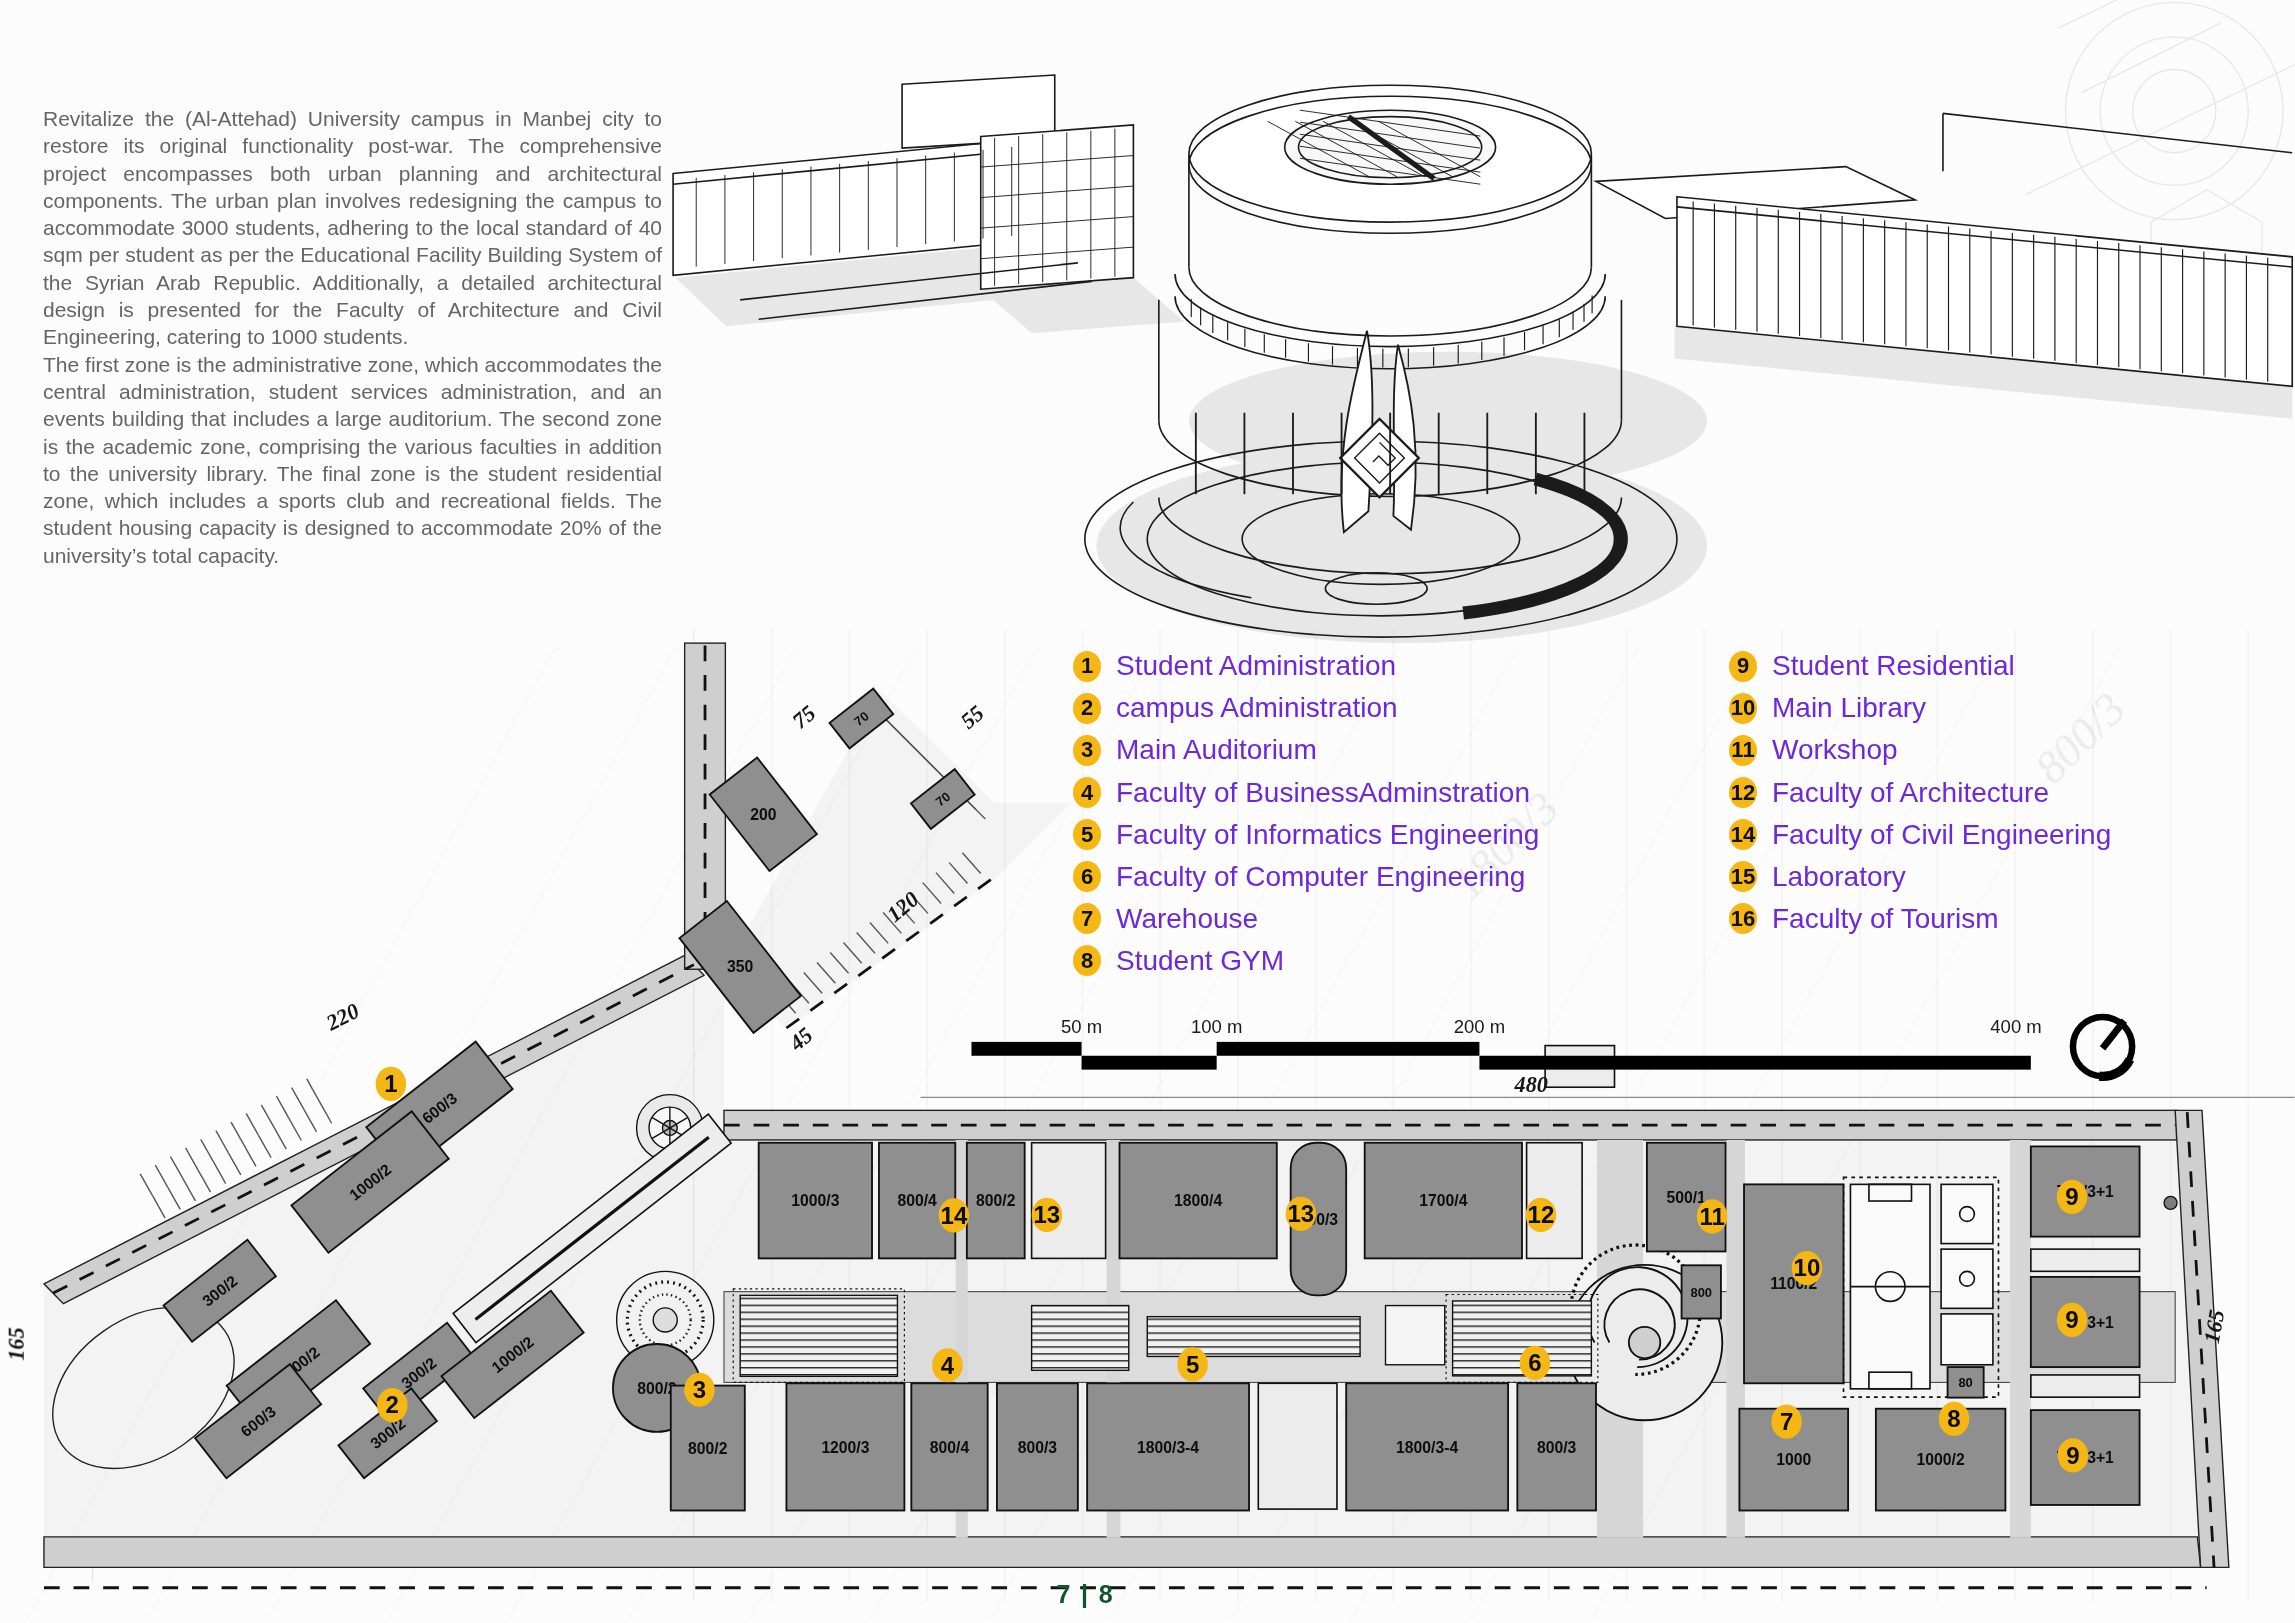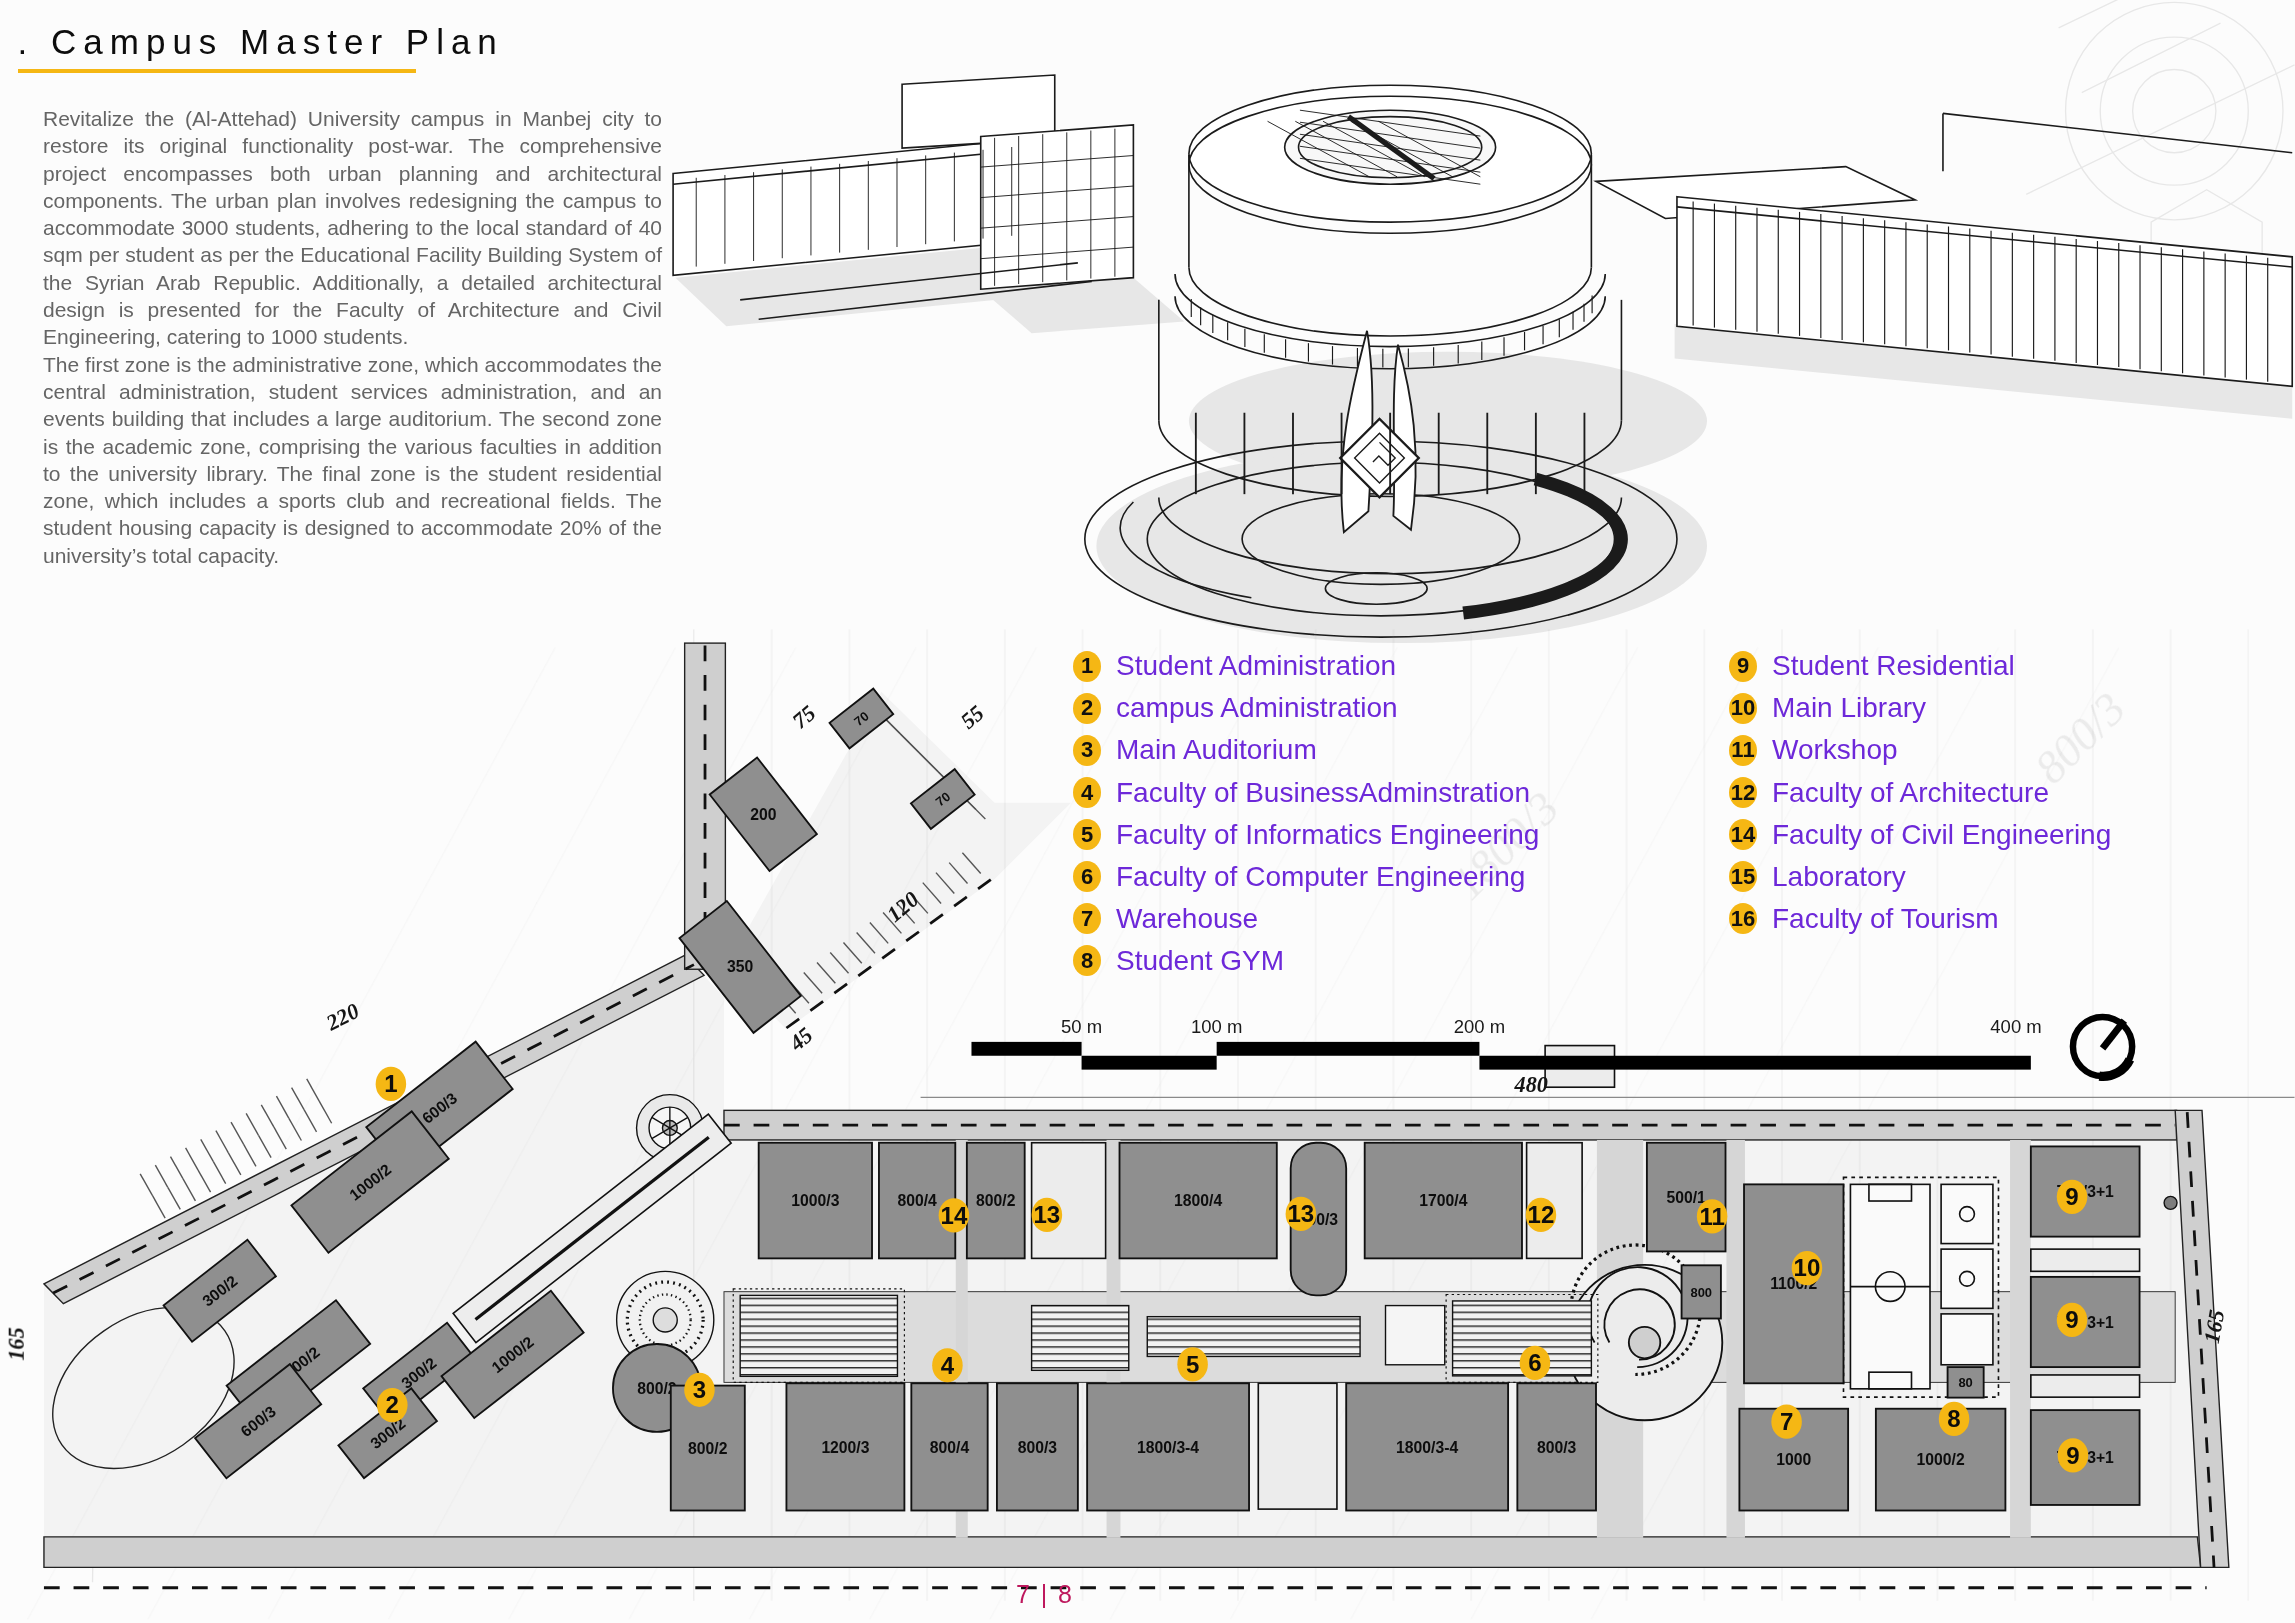--- a/index.html
+++ b/index.html
@@ -13,22 +13,22 @@
   .desc{position:absolute;left:43px;top:105px;width:619px;color:#656565;font-weight:normal;
         font-size:21px;line-height:1.30;text-align:justify;}
   .desc p{margin:0;}
   .legend{position:absolute;margin:0;padding:0;display:flex;flex-direction:column;gap:11.6px;}
   .legend-left{left:1073px;top:651px;}
   .legend-right{left:1729px;top:651px;}
   .legend li{list-style:none;display:flex;align-items:center;gap:15px;height:30.5px;}
   .lnum{flex:0 0 28px;width:28px;height:31px;border-radius:50%;background:var(--accent);
         color:#101010;font-weight:bold;font-size:22px;display:flex;align-items:center;justify-content:center;}
   .llabel{font-size:28px;color:#6d28d9;white-space:nowrap;}
-  .pagenum{position:absolute;left:1016px;top:1580px;width:139px;
-           font-size:25px;font-weight:normal;letter-spacing:1.9px;color:#be185d;}
+  .pagenum{position:absolute;left:1016px;top:1580px;width:139px;text-align:center;
+           font-size:25px;font-weight:bold;letter-spacing:1.9px;color:#14532d;}
 </style>
 </head>
 <body>
 
 <div class="page">
 
   <svg class="sheet" width="2295" height="1623" viewBox="0 0 4961 3508">
     <defs>
       <pattern id="hatchD" width="15" height="15" patternUnits="userSpaceOnUse" patternTransform="rotate(90)">
         <rect width="15" height="15" fill="#f2f2f2"></rect>
@@ -639,24 +639,20 @@
 
     <line x1="1990" y1="2372" x2="4960" y2="2372" stroke="#8a8a8a" stroke-width="2.5"></line>
 
     <g fill="none" stroke="#000">
       <circle cx="4545" cy="2262" r="64" stroke-width="14"></circle>
       <line x1="4545" y1="2266" x2="4592" y2="2206" stroke-width="15"></line>
       <path d="M4604,2290 A64,64 0 0 1 4538,2326" stroke-width="20"></path>
     </g>
   </svg>
 
-  <div class="title-wrap">
-    <div class="title">. Campus Master Plan</div>
-    <div class="title-underline"></div>
-  </div>
 
   <div class="desc">
     <p>Revitalize the (Al-Attehad) University campus in Manbej city to restore its original functionality post-war. The comprehensive project encompasses both urban planning and architectural components. The urban plan involves redesigning the campus to accommodate 3000 students, adhering to the local standard of 40 sqm per student as per the Educational Facility Building System of the Syrian Arab Republic. Additionally, a detailed architectural design is presented for the Faculty of Architecture and Civil Engineering, catering to 1000 students.</p>
     <p>The first zone is the administrative zone, which accommodates the central administration, student services administration, and an events building that includes a large auditorium. The second zone is the academic zone, comprising the various faculties in addition to the university library. The final zone is the student residential zone, which includes a sports club and recreational fields. The student housing capacity is designed to accommodate 20% of the university’s total capacity.</p>
   </div>
 
   <ul class="legend legend-left" id="legend-left">
       <li>
         <span class="lnum">1</span>
         <span class="llabel">Student Administration</span>

